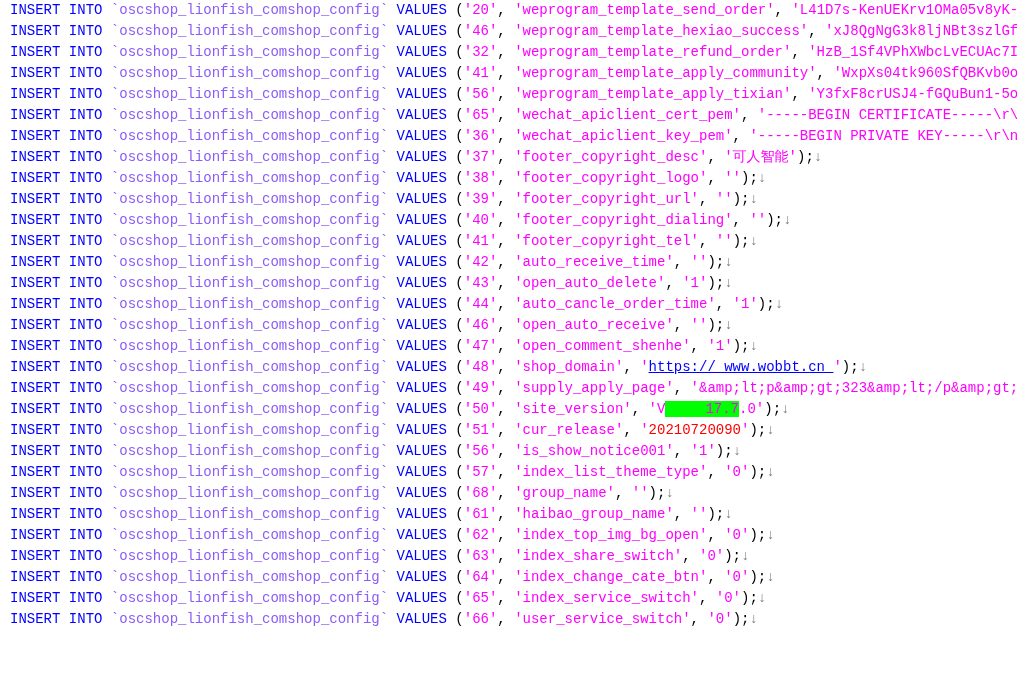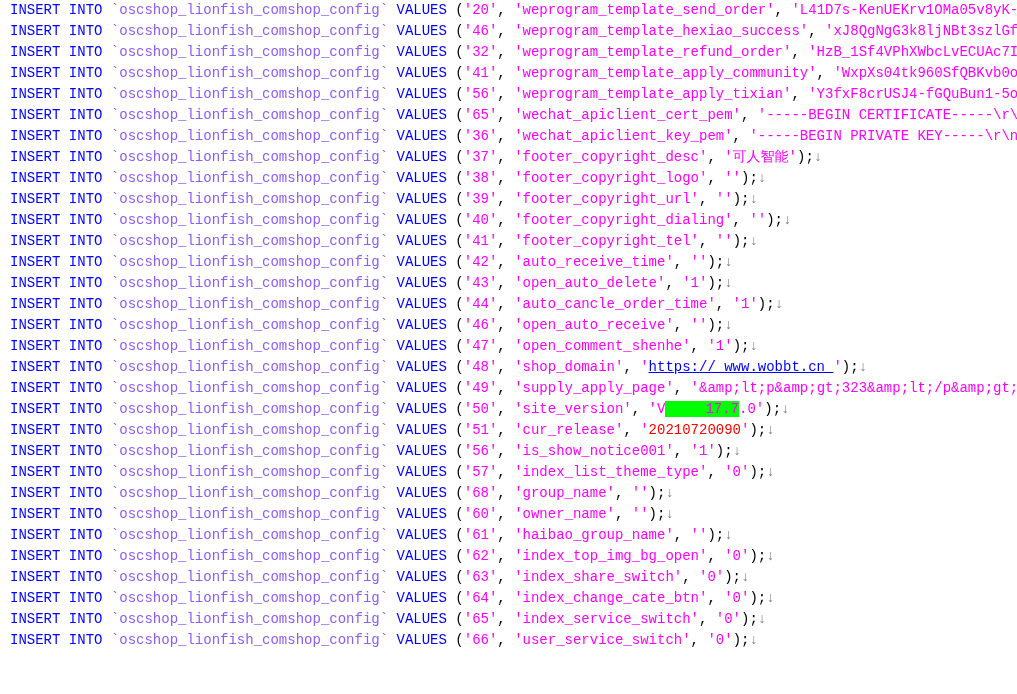--- a/index.html
+++ b/index.html
@@ -46,21 +46,20 @@
     <div><span class="kw">INSERT</span> <span class="kw">INTO</span> <span class="tbl">`oscshop_lionfish_comshop_config`</span> <span class="kw">VALUES</span> <span class="punc">(</span><span class="str">'44'</span><span class="punc">,</span> <span class="str">'auto_cancle_order_time'</span><span class="punc">,</span> <span class="str">'1'</span><span class="punc">);</span><span class="lf">↓</span></div>
     <div><span class="kw">INSERT</span> <span class="kw">INTO</span> <span class="tbl">`oscshop_lionfish_comshop_config`</span> <span class="kw">VALUES</span> <span class="punc">(</span><span class="str">'46'</span><span class="punc">,</span> <span class="str">'open_auto_receive'</span><span class="punc">,</span> <span class="str">''</span><span class="punc">);</span><span class="lf">↓</span></div>
     <div><span class="kw">INSERT</span> <span class="kw">INTO</span> <span class="tbl">`oscshop_lionfish_comshop_config`</span> <span class="kw">VALUES</span> <span class="punc">(</span><span class="str">'47'</span><span class="punc">,</span> <span class="str">'open_comment_shenhe'</span><span class="punc">,</span> <span class="str">'1'</span><span class="punc">);</span><span class="lf">↓</span></div>
     <div><span class="kw">INSERT</span> <span class="kw">INTO</span> <span class="tbl">`oscshop_lionfish_comshop_config`</span> <span class="kw">VALUES</span> <span class="punc">(</span><span class="str">'48'</span><span class="punc">,</span> <span class="str">'shop_domain'</span><span class="punc">,</span> <span class="str">'</span><span style="color:#0000ff;text-decoration:underline">https:// www.wobbt.cn </span><span class="str">'</span><span class="punc">);</span><span class="lf">↓</span></div>
     <div><span class="kw">INSERT</span> <span class="kw">INTO</span> <span class="tbl">`oscshop_lionfish_comshop_config`</span> <span class="kw">VALUES</span> <span class="punc">(</span><span class="str">'49'</span><span class="punc">,</span> <span class="str">'supply_apply_page'</span><span class="punc">,</span> <span class="str">'&amp;amp;lt;p&amp;amp;gt;323&amp;amp;lt;/p&amp;amp;gt;'</span></div>
     <div><span class="kw">INSERT</span> <span class="kw">INTO</span> <span class="tbl">`oscshop_lionfish_comshop_config`</span> <span class="kw">VALUES</span> <span class="punc">(</span><span class="str">'50'</span><span class="punc">,</span> <span class="str">'site_version'</span><span class="punc">,</span> <span class="str">'V</span><span class="hi">17.7</span><span class="str">.0'</span><span class="punc">);</span><span class="lf">↓</span></div>
     <div><span class="kw">INSERT</span> <span class="kw">INTO</span> <span class="tbl">`oscshop_lionfish_comshop_config`</span> <span class="kw">VALUES</span> <span class="punc">(</span><span class="str">'51'</span><span class="punc">,</span> <span class="str">'cur_release'</span><span class="punc">,</span> <span class="str">'</span><span style="color:#ff0000">20210720090</span><span class="str">'</span><span class="punc">);</span><span class="lf">↓</span></div>
     <div><span class="kw">INSERT</span> <span class="kw">INTO</span> <span class="tbl">`oscshop_lionfish_comshop_config`</span> <span class="kw">VALUES</span> <span class="punc">(</span><span class="str">'56'</span><span class="punc">,</span> <span class="str">'is_show_notice001'</span><span class="punc">,</span> <span class="str">'1'</span><span class="punc">);</span><span class="lf">↓</span></div>
     <div><span class="kw">INSERT</span> <span class="kw">INTO</span> <span class="tbl">`oscshop_lionfish_comshop_config`</span> <span class="kw">VALUES</span> <span class="punc">(</span><span class="str">'57'</span><span class="punc">,</span> <span class="str">'index_list_theme_type'</span><span class="punc">,</span> <span class="str">'0'</span><span class="punc">);</span><span class="lf">↓</span></div>
     <div><span class="kw">INSERT</span> <span class="kw">INTO</span> <span class="tbl">`oscshop_lionfish_comshop_config`</span> <span class="kw">VALUES</span> <span class="punc">(</span><span class="str">'68'</span><span class="punc">,</span> <span class="str">'group_name'</span><span class="punc">,</span> <span class="str">''</span><span class="punc">);</span><span class="lf">↓</span></div>
-    <div><span class="kw">INSERT</span> <span class="kw">INTO</span> <span class="tbl">`oscshop_lionfish_comshop_config`</span> <span class="kw">VALUES</span> <span class="punc">(</span><span class="str">'60'</span><span class="punc">,</span> <span class="str">'owner_name'</span><span class="punc">,</span> <span class="str">''</span><span class="punc">);</span><span class="lf">↓</span></div>
     <div><span class="kw">INSERT</span> <span class="kw">INTO</span> <span class="tbl">`oscshop_lionfish_comshop_config`</span> <span class="kw">VALUES</span> <span class="punc">(</span><span class="str">'61'</span><span class="punc">,</span> <span class="str">'haibao_group_name'</span><span class="punc">,</span> <span class="str">''</span><span class="punc">);</span><span class="lf">↓</span></div>
     <div><span class="kw">INSERT</span> <span class="kw">INTO</span> <span class="tbl">`oscshop_lionfish_comshop_config`</span> <span class="kw">VALUES</span> <span class="punc">(</span><span class="str">'62'</span><span class="punc">,</span> <span class="str">'index_top_img_bg_open'</span><span class="punc">,</span> <span class="str">'0'</span><span class="punc">);</span><span class="lf">↓</span></div>
     <div><span class="kw">INSERT</span> <span class="kw">INTO</span> <span class="tbl">`oscshop_lionfish_comshop_config`</span> <span class="kw">VALUES</span> <span class="punc">(</span><span class="str">'63'</span><span class="punc">,</span> <span class="str">'index_share_switch'</span><span class="punc">,</span> <span class="str">'0'</span><span class="punc">);</span><span class="lf">↓</span></div>
     <div><span class="kw">INSERT</span> <span class="kw">INTO</span> <span class="tbl">`oscshop_lionfish_comshop_config`</span> <span class="kw">VALUES</span> <span class="punc">(</span><span class="str">'64'</span><span class="punc">,</span> <span class="str">'index_change_cate_btn'</span><span class="punc">,</span> <span class="str">'0'</span><span class="punc">);</span><span class="lf">↓</span></div>
     <div><span class="kw">INSERT</span> <span class="kw">INTO</span> <span class="tbl">`oscshop_lionfish_comshop_config`</span> <span class="kw">VALUES</span> <span class="punc">(</span><span class="str">'65'</span><span class="punc">,</span> <span class="str">'index_service_switch'</span><span class="punc">,</span> <span class="str">'0'</span><span class="punc">);</span><span class="lf">↓</span></div>
     <div><span class="kw">INSERT</span> <span class="kw">INTO</span> <span class="tbl">`oscshop_lionfish_comshop_config`</span> <span class="kw">VALUES</span> <span class="punc">(</span><span class="str">'66'</span><span class="punc">,</span> <span class="str">'user_service_switch'</span><span class="punc">,</span> <span class="str">'0'</span><span class="punc">);</span><span class="lf">↓</span></div>
     <div>      </div>
   </div>
 
 </body></html>

